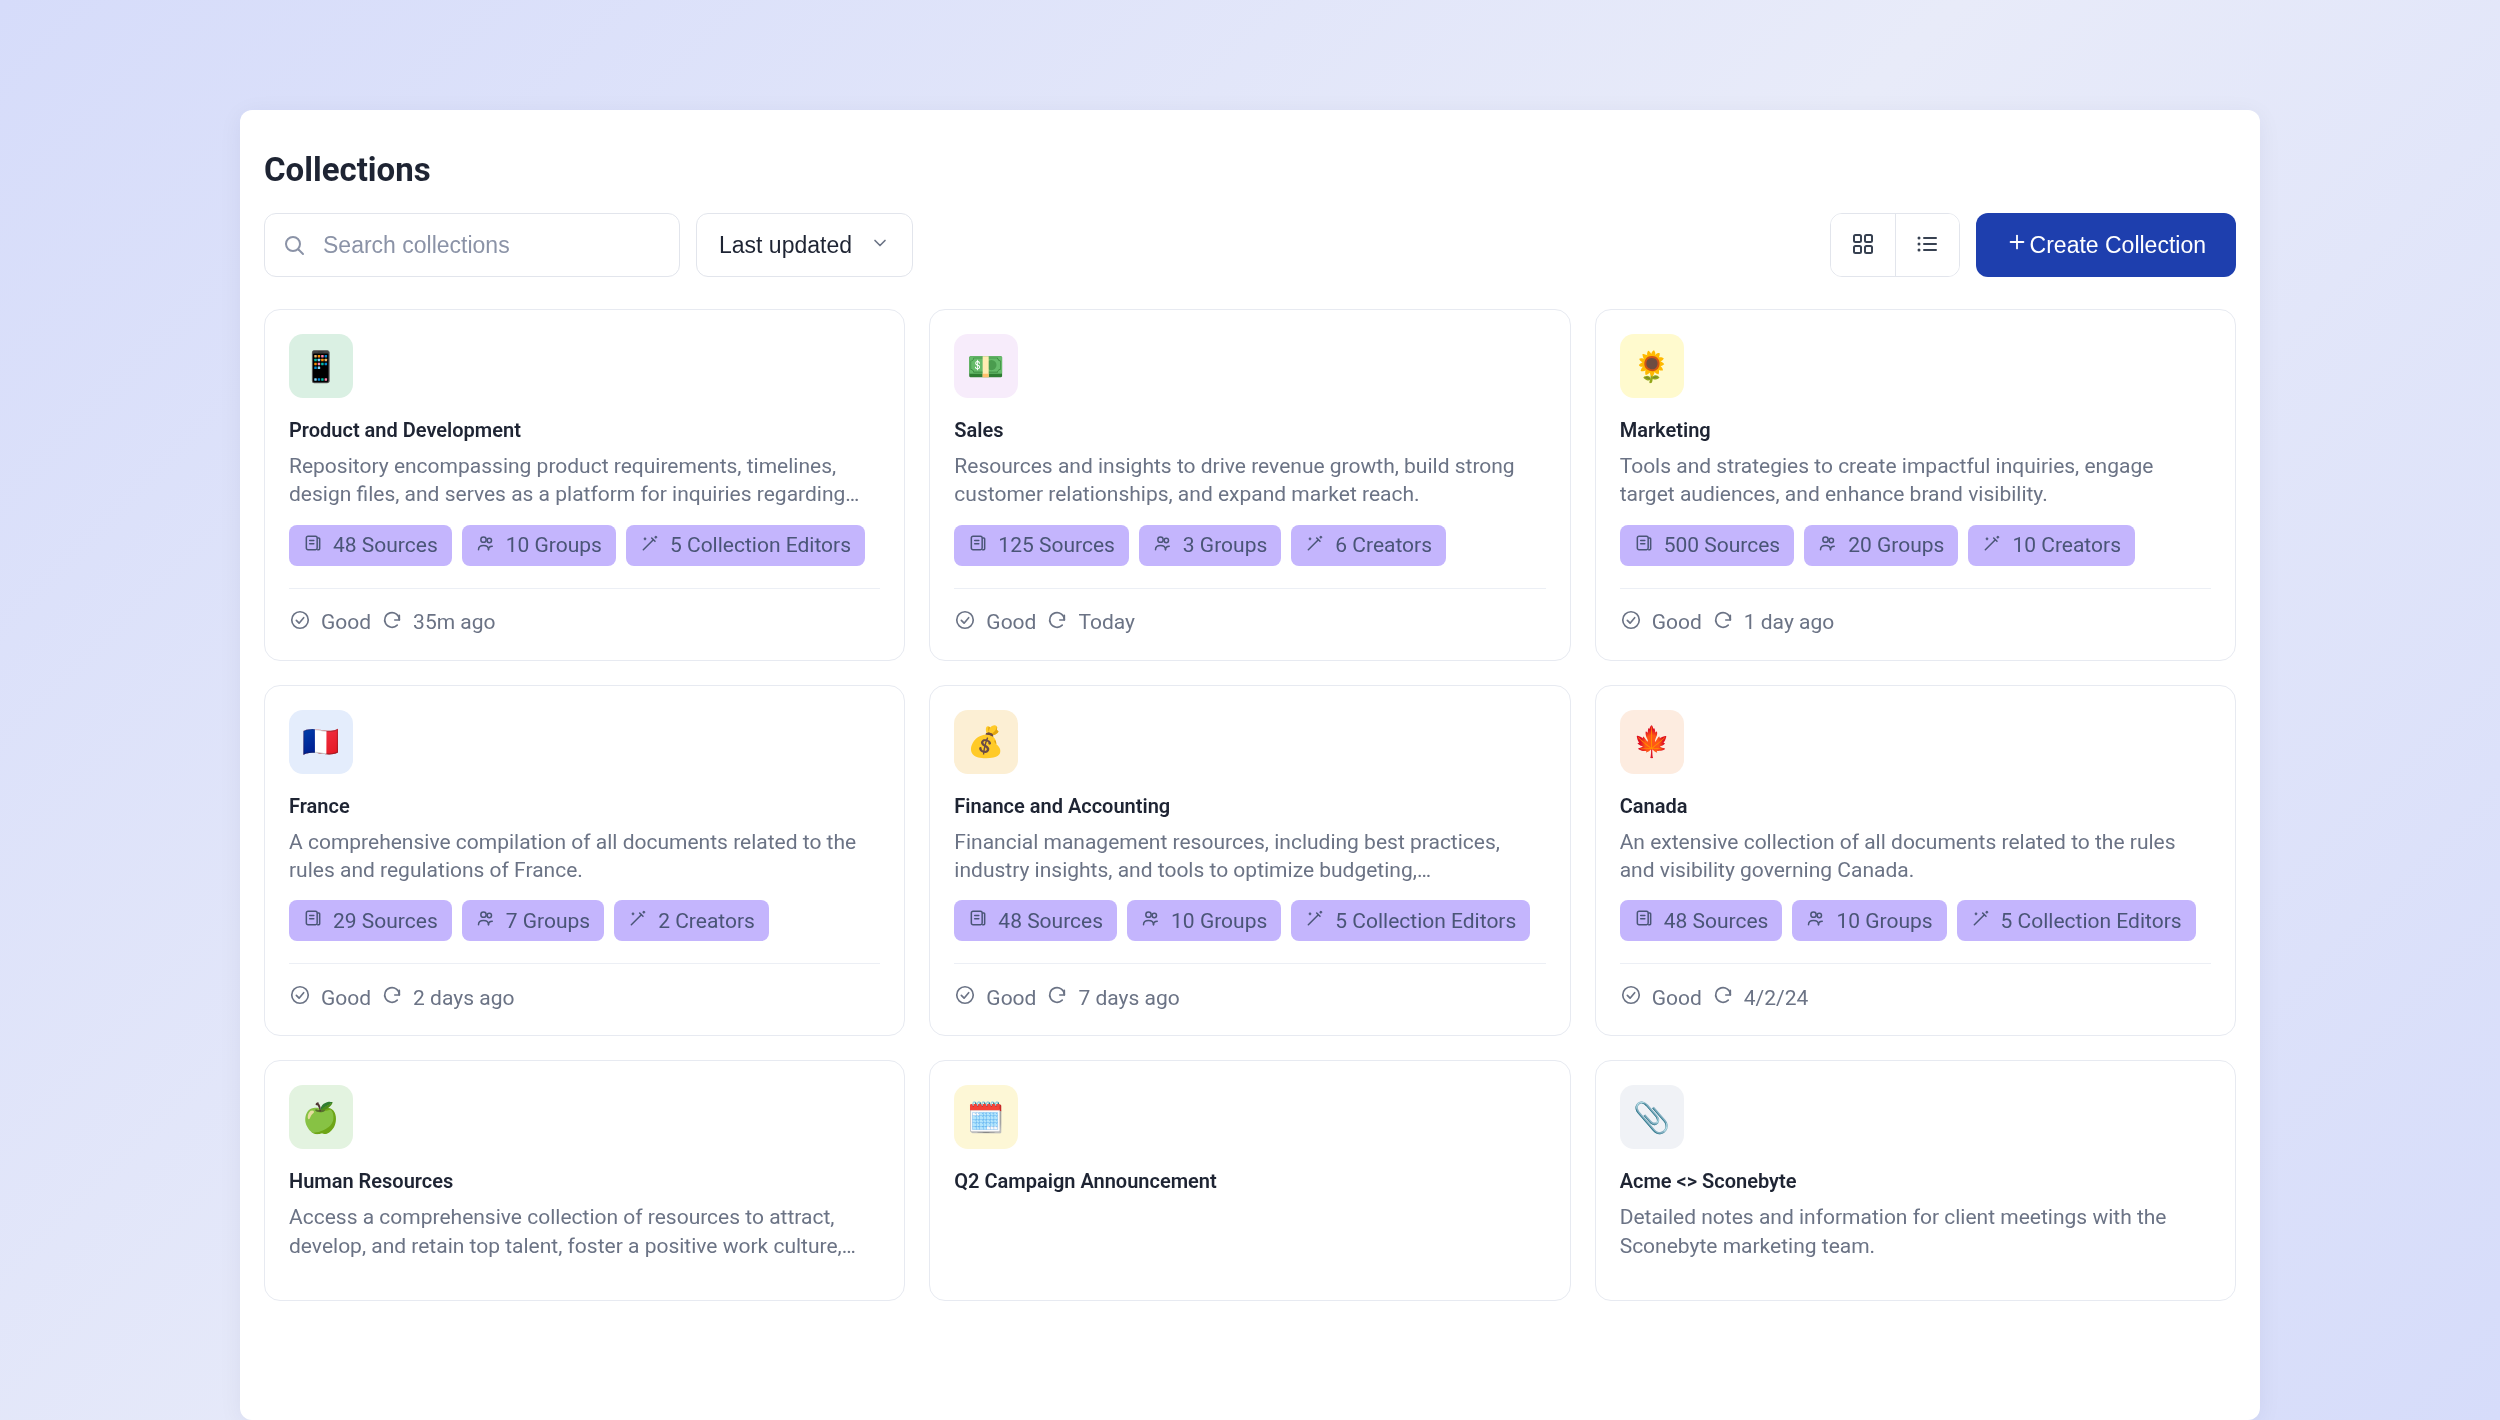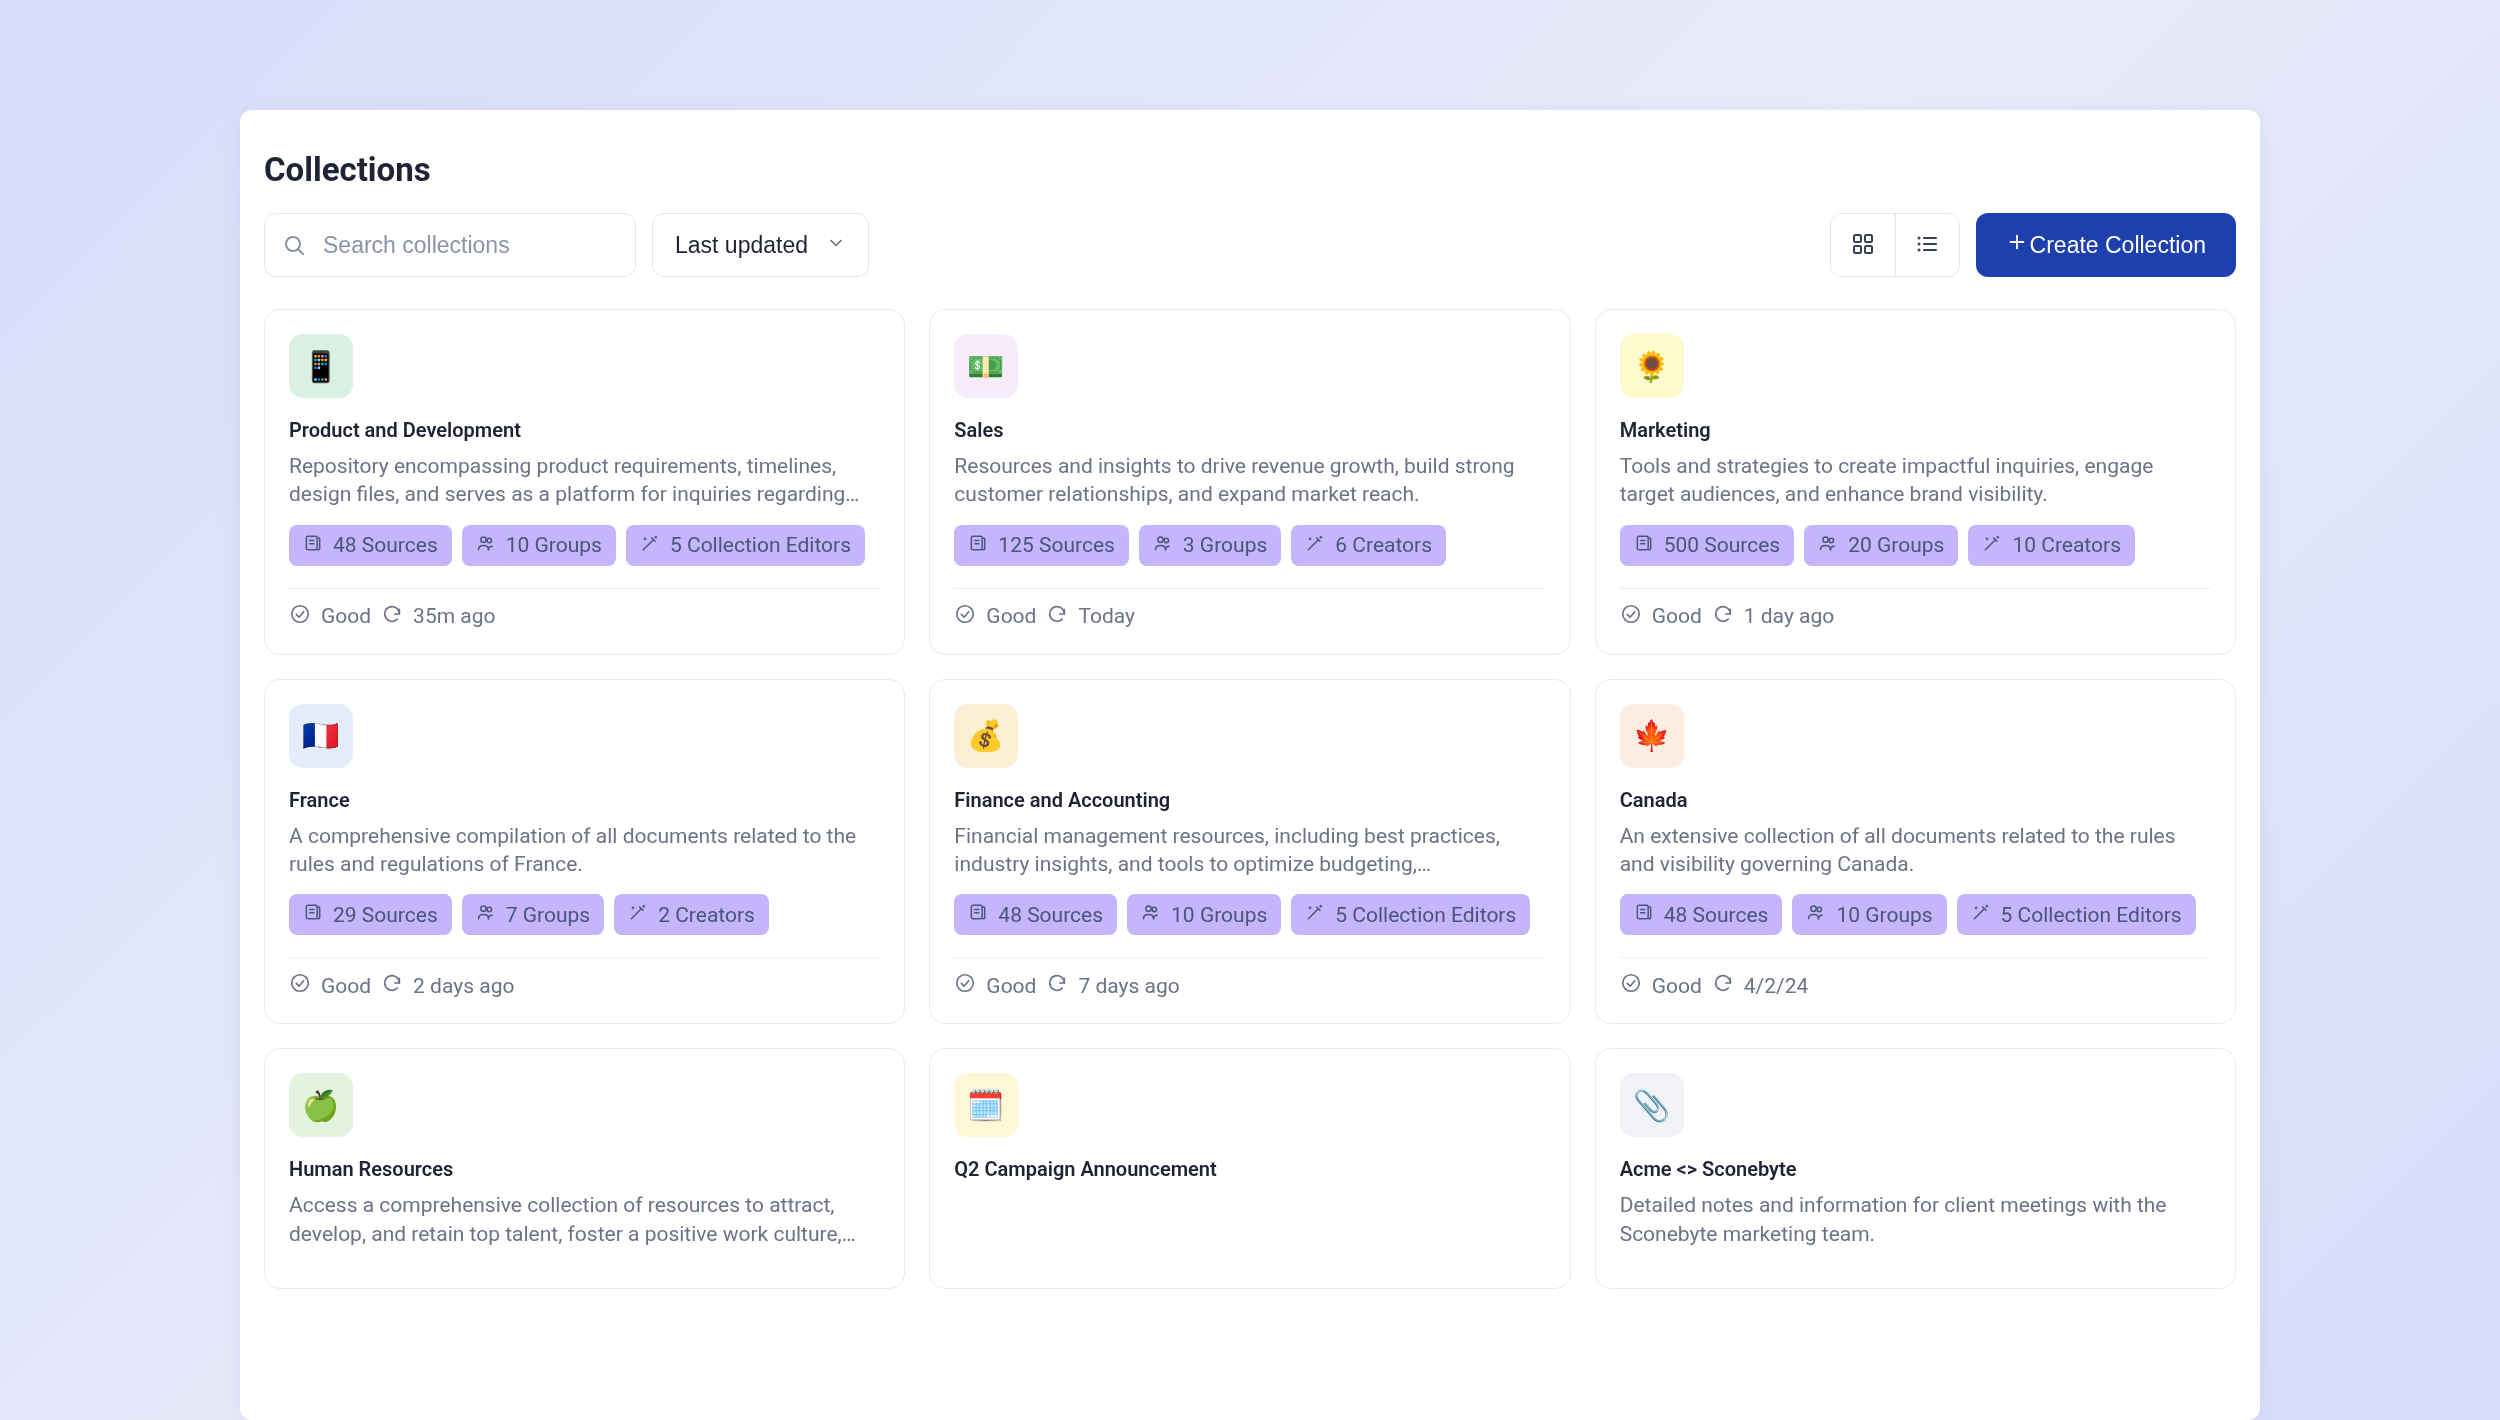--- a/index.html
+++ b/index.html
@@ -27,21 +27,21 @@
   margin-bottom: 24px;
 }
 .toolbar {
   display: flex;
   align-items: center;
   gap: 16px;
   margin-bottom: 32px;
 }
 .search-wrap {
   position: relative;
-  width: 372px;
+  width: 416px;
 }
 .search-input {
   width: 100%;
   height: 64px;
   border: 1px solid #e2e5ec;
   border-radius: 12px;
   padding: 0 20px 0 58px;
   font-size: 23px;
   color: #1e2433;
   background: #fff;
@@ -158,21 +158,21 @@
   gap: 10px;
   background: #c4b5fd;
   color: #4a5577;
   border-radius: 8px;
   padding: 8px 14px;
   font-size: 21px;
 }
 .chip svg { width: 20px; height: 20px; }
 .card-footer {
   border-top: 1px solid #eceff5;
-  padding-top: 14px;
+  padding-top: 20px;
   display: flex;
   align-items: center;
   color: #6b7385;
   font-size: 21px;
 }
 .footer-group { display: flex; align-items: center; gap: 10px; }
 .footer-gap { width: 10px; }
 .card-footer svg { width: 22px; height: 22px; }
 </style>
 </head>

